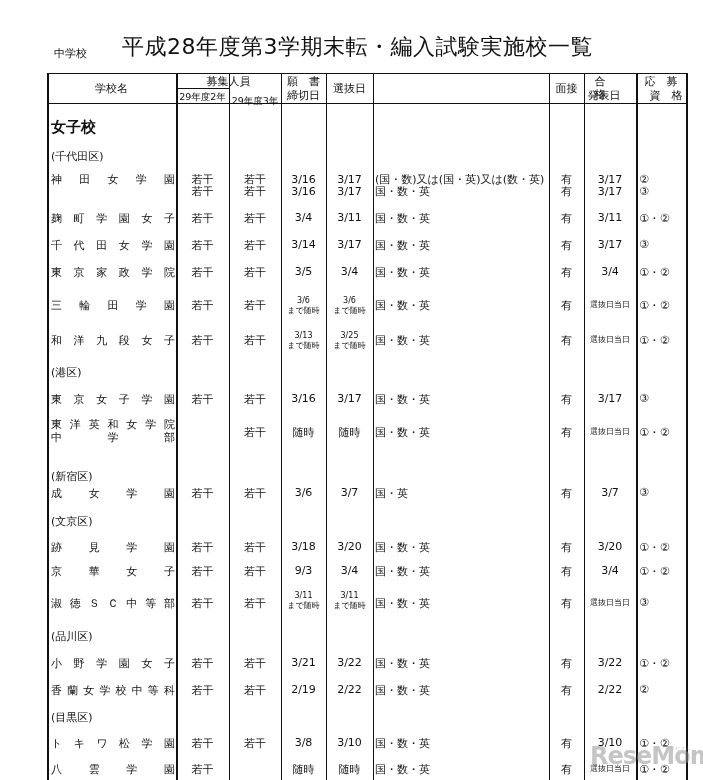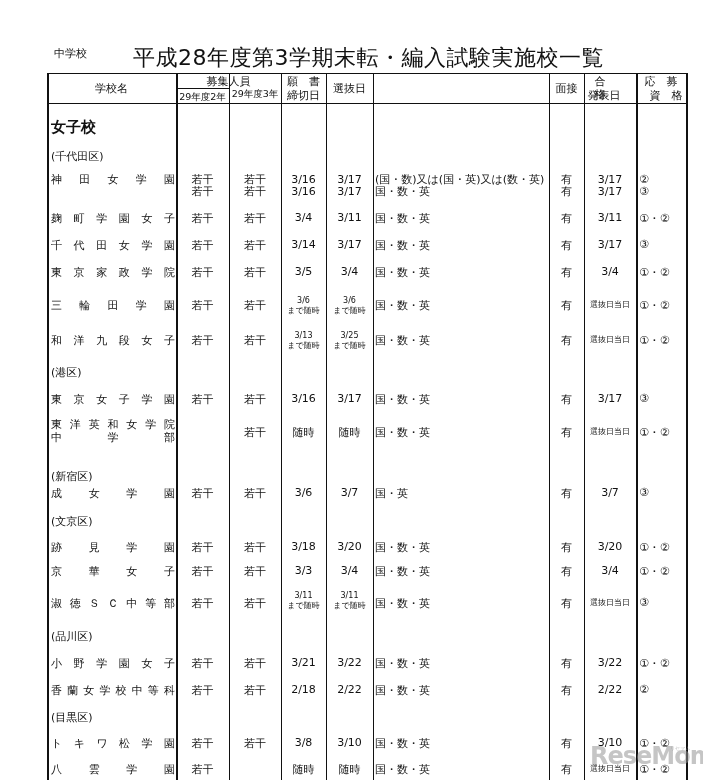--- a/index.html
+++ b/index.html
@@ -31,21 +31,21 @@
     .watermark {
       position: absolute; left: 590px; top: 742px; font-size: 24px; font-weight: bold;
       color: rgba(150,150,150,0.55); font-family: "DejaVu Sans", sans-serif; letter-spacing: -1px;
     }
     .watermark-sub { position: absolute; left: 670px; top: 745px; font-size: 5px; color: rgba(150,150,150,0.6); }
   </style>
 </head>
 <body>
 
 <div class="page-label">中学校</div>
-<h1 class="page-title" style="margin:11px">平成28年度第3学期末転・編入試験実施校一覧</h1>
+<h1 class="page-title" style="margin:0">平成28年度第3学期末転・編入試験実施校一覧</h1>
 
 <div class="table-wrap">
 
   <div class="vline thick" style="left:0"></div>
   <div class="vline thick" style="left:129px"></div>
   <div class="vline" style="left:182px"></div>
   <div class="vline" style="left:234px"></div>
   <div class="vline" style="left:279px"></div>
   <div class="vline" style="left:326px"></div>
   <div class="vline" style="left:502px"></div>
@@ -53,21 +53,21 @@
   <div class="vline thick" style="left:589px"></div>
   <div class="vline thick" style="left:639px"></div>
 
   <div class="hline" style="top:0"></div>
   <div class="hline" style="top:15px; left:129px; right:458px"></div>
   <div class="hline" style="top:30px"></div>
 
   <div class="hdr" style="left:0; width:129px; top:9px">学校名</div>
   <div class="hdr" style="left:129px; width:105px; top:2px">募集人員</div>
   <div class="hdr small" style="left:129px; width:53px; top:17px">29年度2年</div>
-  <div class="hdr small" style="left:182px; width:52px; top:14px">29年度3年</div>
+  <div class="hdr small" style="left:182px; width:52px; top:21px">29年度3年</div>
   <div class="hdr" style="left:234px; width:45px; top:2px">願　書</div>
   <div class="hdr" style="left:234px; width:45px; top:16px">締切日</div>
   <div class="hdr" style="left:279px; width:47px; top:9px">選抜日</div>
   <div class="hdr" style="left:502px; width:35px; top:9px">面接</div>
   <div class="hdr" style="left:537px; width:32px; top:2px">合　格</div>
   <div class="hdr" style="left:537px; width:40px; top:16px">発表日</div>
   <div class="hdr" style="left:589px; width:50px; top:2px">応　募</div>
   <div class="hdr" style="left:589px; width:60px; top:16px">資　格</div>
 
   <div class="category" style="top:45px">女子校</div>
@@ -309,21 +309,21 @@
 
   <div class="row" style="top:491px">
     <div class="school-name" style="display: flex; justify-content: space-between; width: 124px;">
         <span>京</span>
         <span>華</span>
         <span>女</span>
         <span>子</span>
       </div>
     <div class="cell" style="left:129px; width:53px">若干</div>
     <div class="cell" style="left:182px; width:52px">若干</div>
-    <div class="cell" style="left:234px; width:45px">3/3</div>
+    <div class="cell" style="left:234px; width:45px">9/3</div>
     <div class="cell" style="left:279px; width:47px">3/4</div>
     <div class="subjects">国・数・英</div>
     <div class="cell" style="left:502px; width:35px">有</div>
     <div class="cell" style="left:537px; width:52px">3/4</div>
     <div class="qual">①・②</div>
   </div>
 
   <div class="row" style="top:518px">
     <div class="school-name" style="top: 5px; display: flex; justify-content: space-between; width: 124px;">
         <span>淑</span>
@@ -377,21 +377,21 @@
         <span>蘭</span>
         <span>女</span>
         <span>学</span>
         <span>校</span>
         <span>中</span>
         <span>等</span>
         <span>科</span>
       </div>
     <div class="cell" style="left:129px; width:53px">若干</div>
     <div class="cell" style="left:182px; width:52px">若干</div>
-    <div class="cell" style="left:234px; width:45px">2/18</div>
+    <div class="cell" style="left:234px; width:45px">2/19</div>
     <div class="cell" style="left:279px; width:47px">2/22</div>
     <div class="subjects">国・数・英</div>
     <div class="cell" style="left:502px; width:35px">有</div>
     <div class="cell" style="left:537px; width:52px">2/22</div>
     <div class="qual">②</div>
   </div>
 
   <div class="ward" style="top:637px">(目黒区)</div>
 
   <div class="row" style="top:663px">

